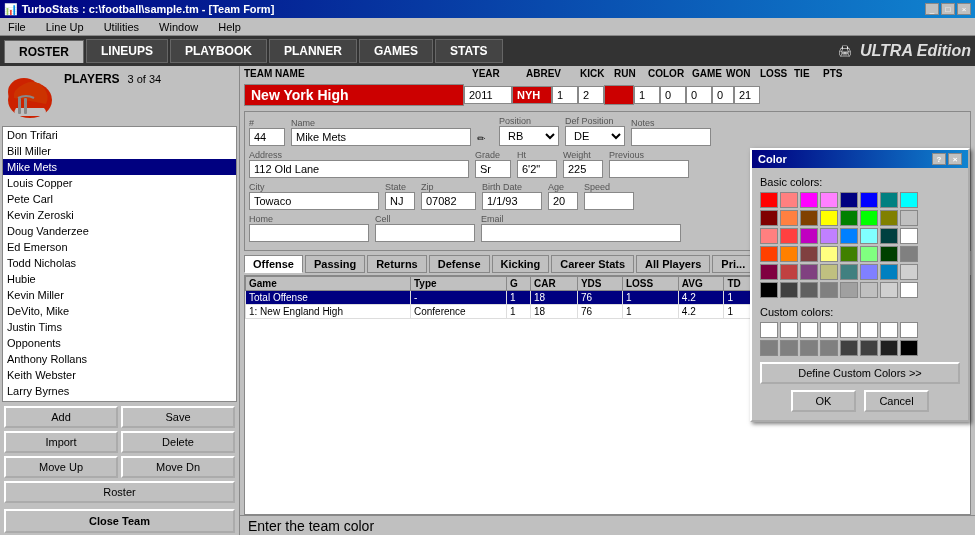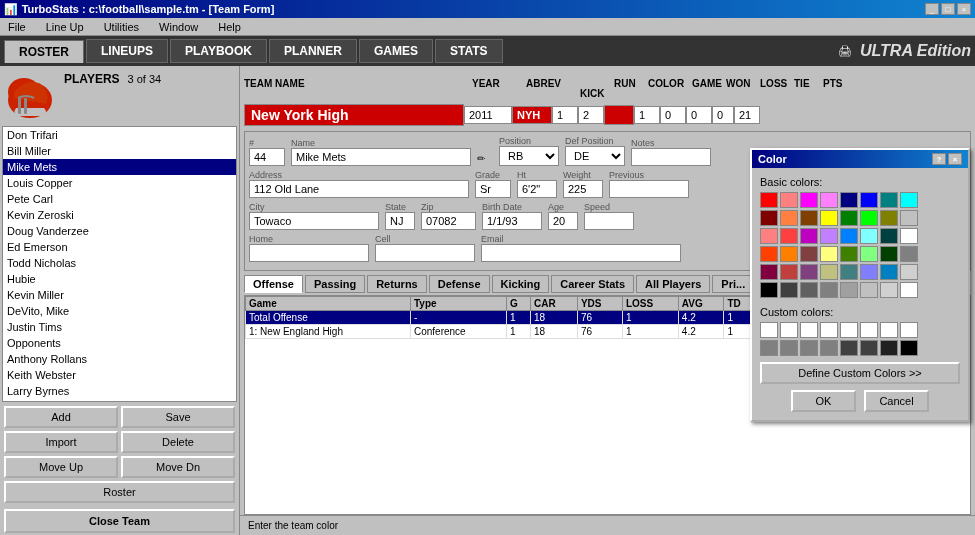--- a/index.html
+++ b/index.html
@@ -228,21 +228,21 @@
     td { border: 1px solid #ddd; padding: 1px 3px; }
     tr.highlight td { background: #000080; color: white; }
     
     .status-bar {
       height: 20px;
       background: #c0c0c0;
       border-top: 1px solid #888;
       display: flex;
       align-items: center;
       padding: 0 8px;
-      font-size: 10px;
+      font-size: 14px;
     }
 
     
     .color-dialog {
       position: absolute;
       top: 148px;
       left: 750px;
       width: 220px;
       background: #c0c0c0;
       border: 2px outset #ffffff;
@@ -426,21 +426,21 @@
     </div>
     <div class="close-team-btn">Close Team</div>
   </div>
 
   <div class="right-panel">
 
     <div class="header-cols">
       <span style="width:220px; font-weight:bold; font-size:10px;">TEAM NAME</span>
       <span style="width:50px; font-weight:bold; font-size:10px; margin-left:4px;">YEAR</span>
       <span style="width:50px; font-weight:bold; font-size:10px;">ABREV</span>
-      <span style="width:30px; font-weight:bold; font-size:10px;margin-top:20px;">KICK</span>
+      <span style="width:30px; font-weight:bold; font-size:10px;">KICK</span>
       <span style="width:30px; font-weight:bold; font-size:10px;">RUN</span>
       <span style="width:40px; font-weight:bold; font-size:10px;">COLOR</span>
       <span style="width:30px; font-weight:bold; font-size:10px;">GAME</span>
       <span style="width:30px; font-weight:bold; font-size:10px;">WON</span>
       <span style="width:30px; font-weight:bold; font-size:10px;">LOSS</span>
       <span style="width:25px; font-weight:bold; font-size:10px;">TIE</span>
       <span style="width:30px; font-weight:bold; font-size:10px;">PTS</span>
     </div>
 
     <div class="team-info-row">

